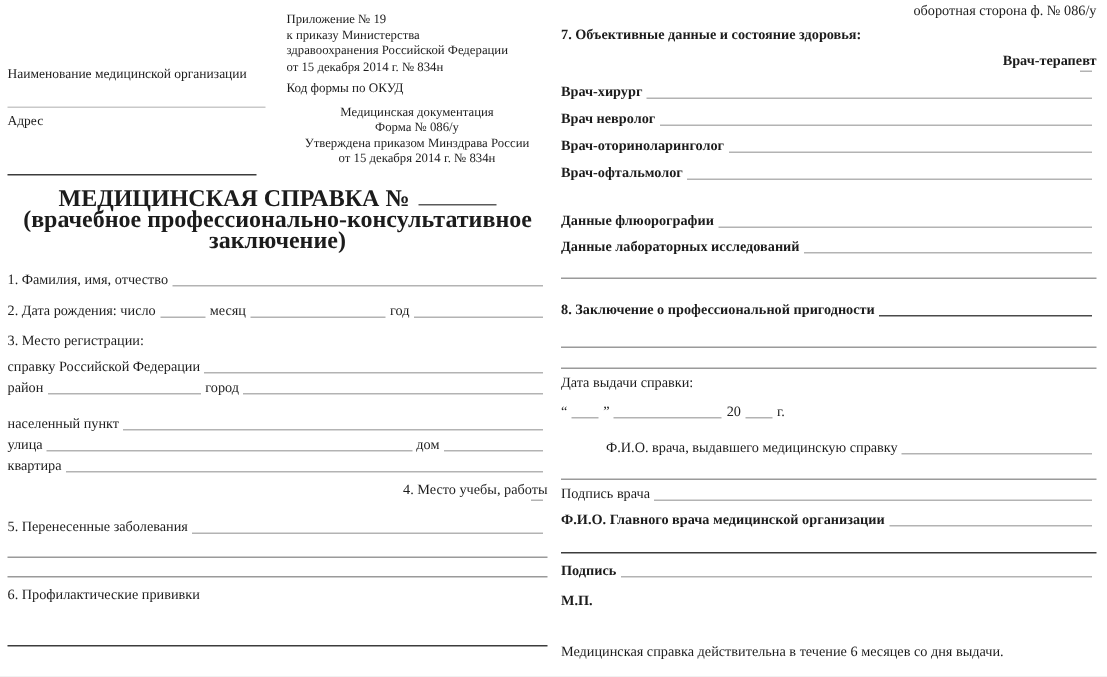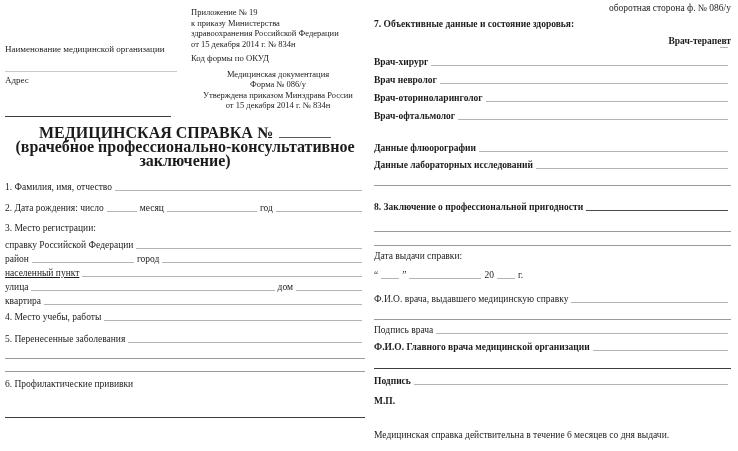--- a/index.html
+++ b/index.html
@@ -99,38 +99,38 @@
       <span class="fl"></span>
     </div>
 
     <div class="row" style="margin-top:2px;">
       <span class="lbl">район</span>
       <span class="fl fx" style="width:102px;"></span>
       <span class="lbl">город</span>
       <span class="fl"></span>
     </div>
 
-    <div class="row" style="margin-top:2px;text-decoration:underline;">
+    <div class="row" style="margin-top:12px;">
       <span class="lbl">населенный пункт</span>
       <span class="fl"></span>
     </div>
 
     <div class="row" style="margin-top:2px;">
       <span class="lbl">улица</span>
       <span class="fl"></span>
       <span class="lbl">дом</span>
       <span class="fl fx" style="width:66px;"></span>
     </div>
 
     <div class="row" style="margin-top:2px;">
       <span class="lbl">квартира</span>
       <span class="fl"></span>
     </div>
 
-    <div class="row" style="margin-top:4px;">
+    <div class="row" style="margin-top:4px;flex-direction:column;">
       <span class="lbl">4. Место учебы, работы</span>
       <span class="fl"></span>
     </div>
 
     <div class="row" style="margin-top:10px;">
       <span class="lbl">5. Перенесенные заболевания</span>
       <span class="fl"></span>
     </div>
     <div class="sep" style="margin-top:13px;"></div>
     <div class="sep" style="margin-top:12px;"></div>
@@ -194,21 +194,21 @@
     <div class="row" style="margin-top:7px;">
       <span class="lbl">“</span>
       <span class="fl fx" style="width:18px;"></span>
       <span class="lbl">”</span>
       <span class="fl fx" style="width:72px;"></span>
       <span class="lbl">20</span>
       <span class="fl fx" style="width:18px;"></span>
       <span class="lbl">г.</span>
     </div>
 
-    <div class="row" style="margin-top:12px;">
+    <div class="row" style="margin-top:12px;margin-left:30px;">
       <span class="lbl">Ф.И.О. врача, выдавшего медицинскую справку</span>
       <span class="fl"></span>
     </div>
     <div class="sep" style="margin-top:14px;"></div>
 
     <div class="row" style="margin-top:4px;">
       <span class="lbl">Подпись врача</span>
       <span class="fl"></span>
     </div>
 

